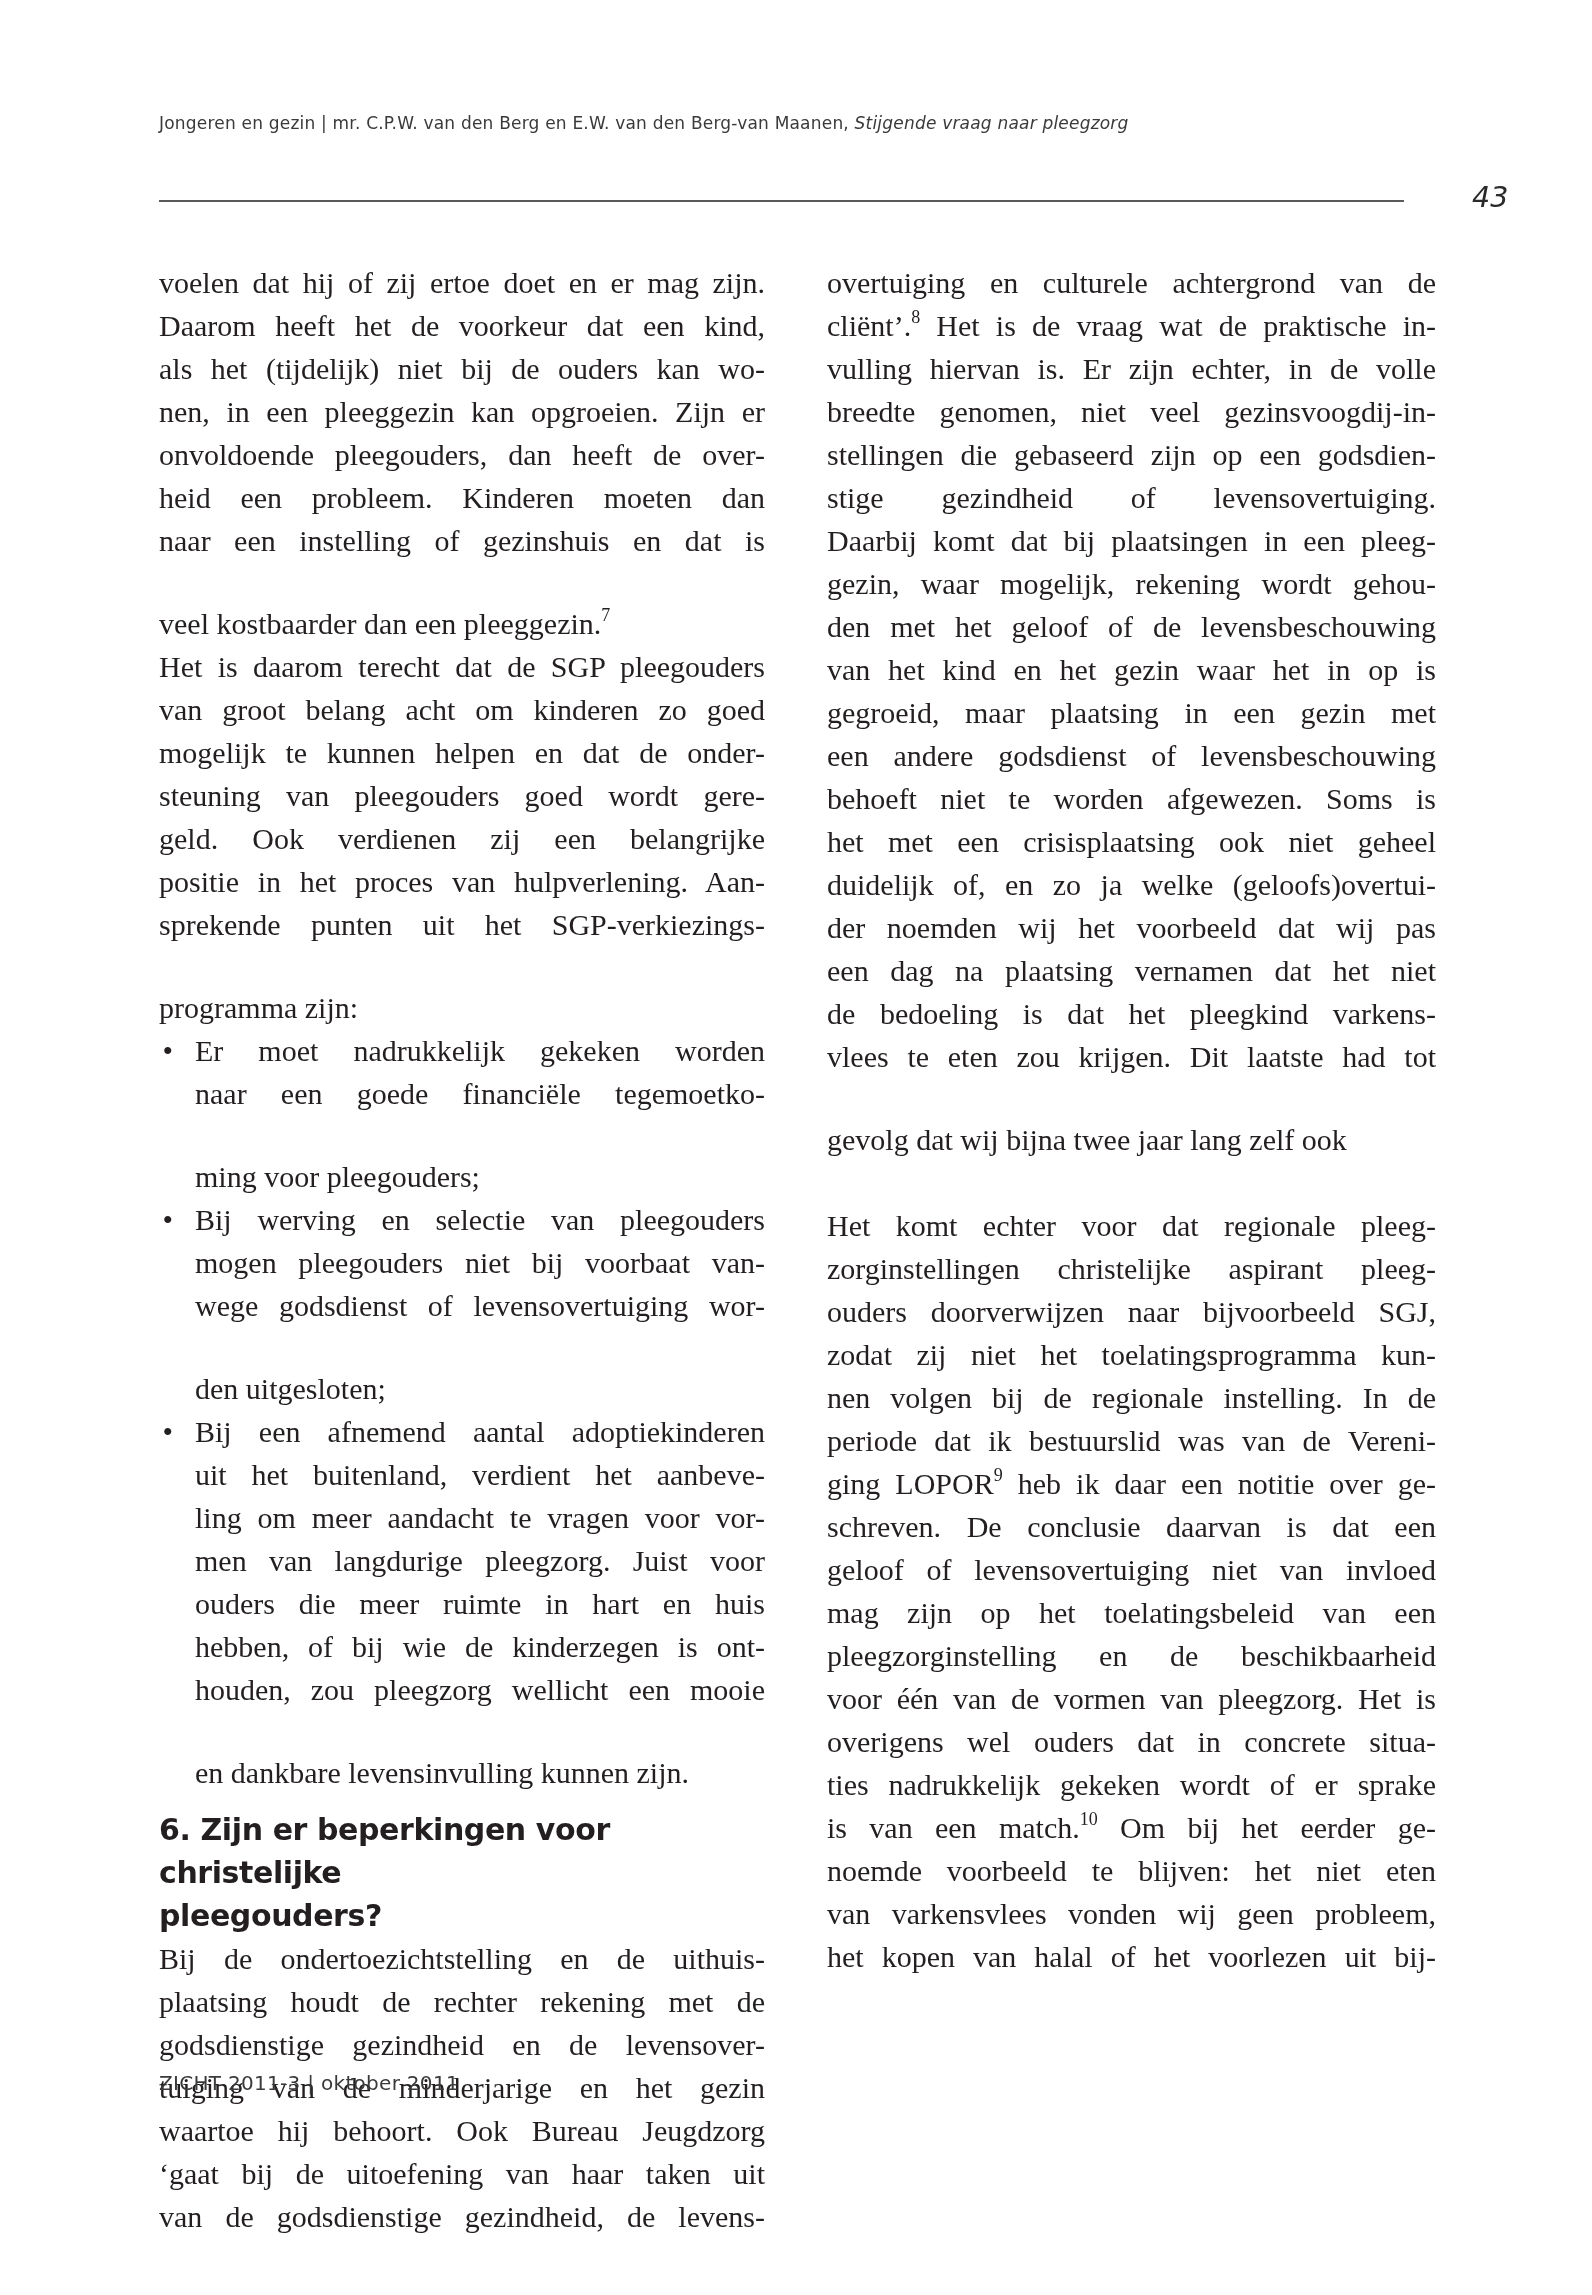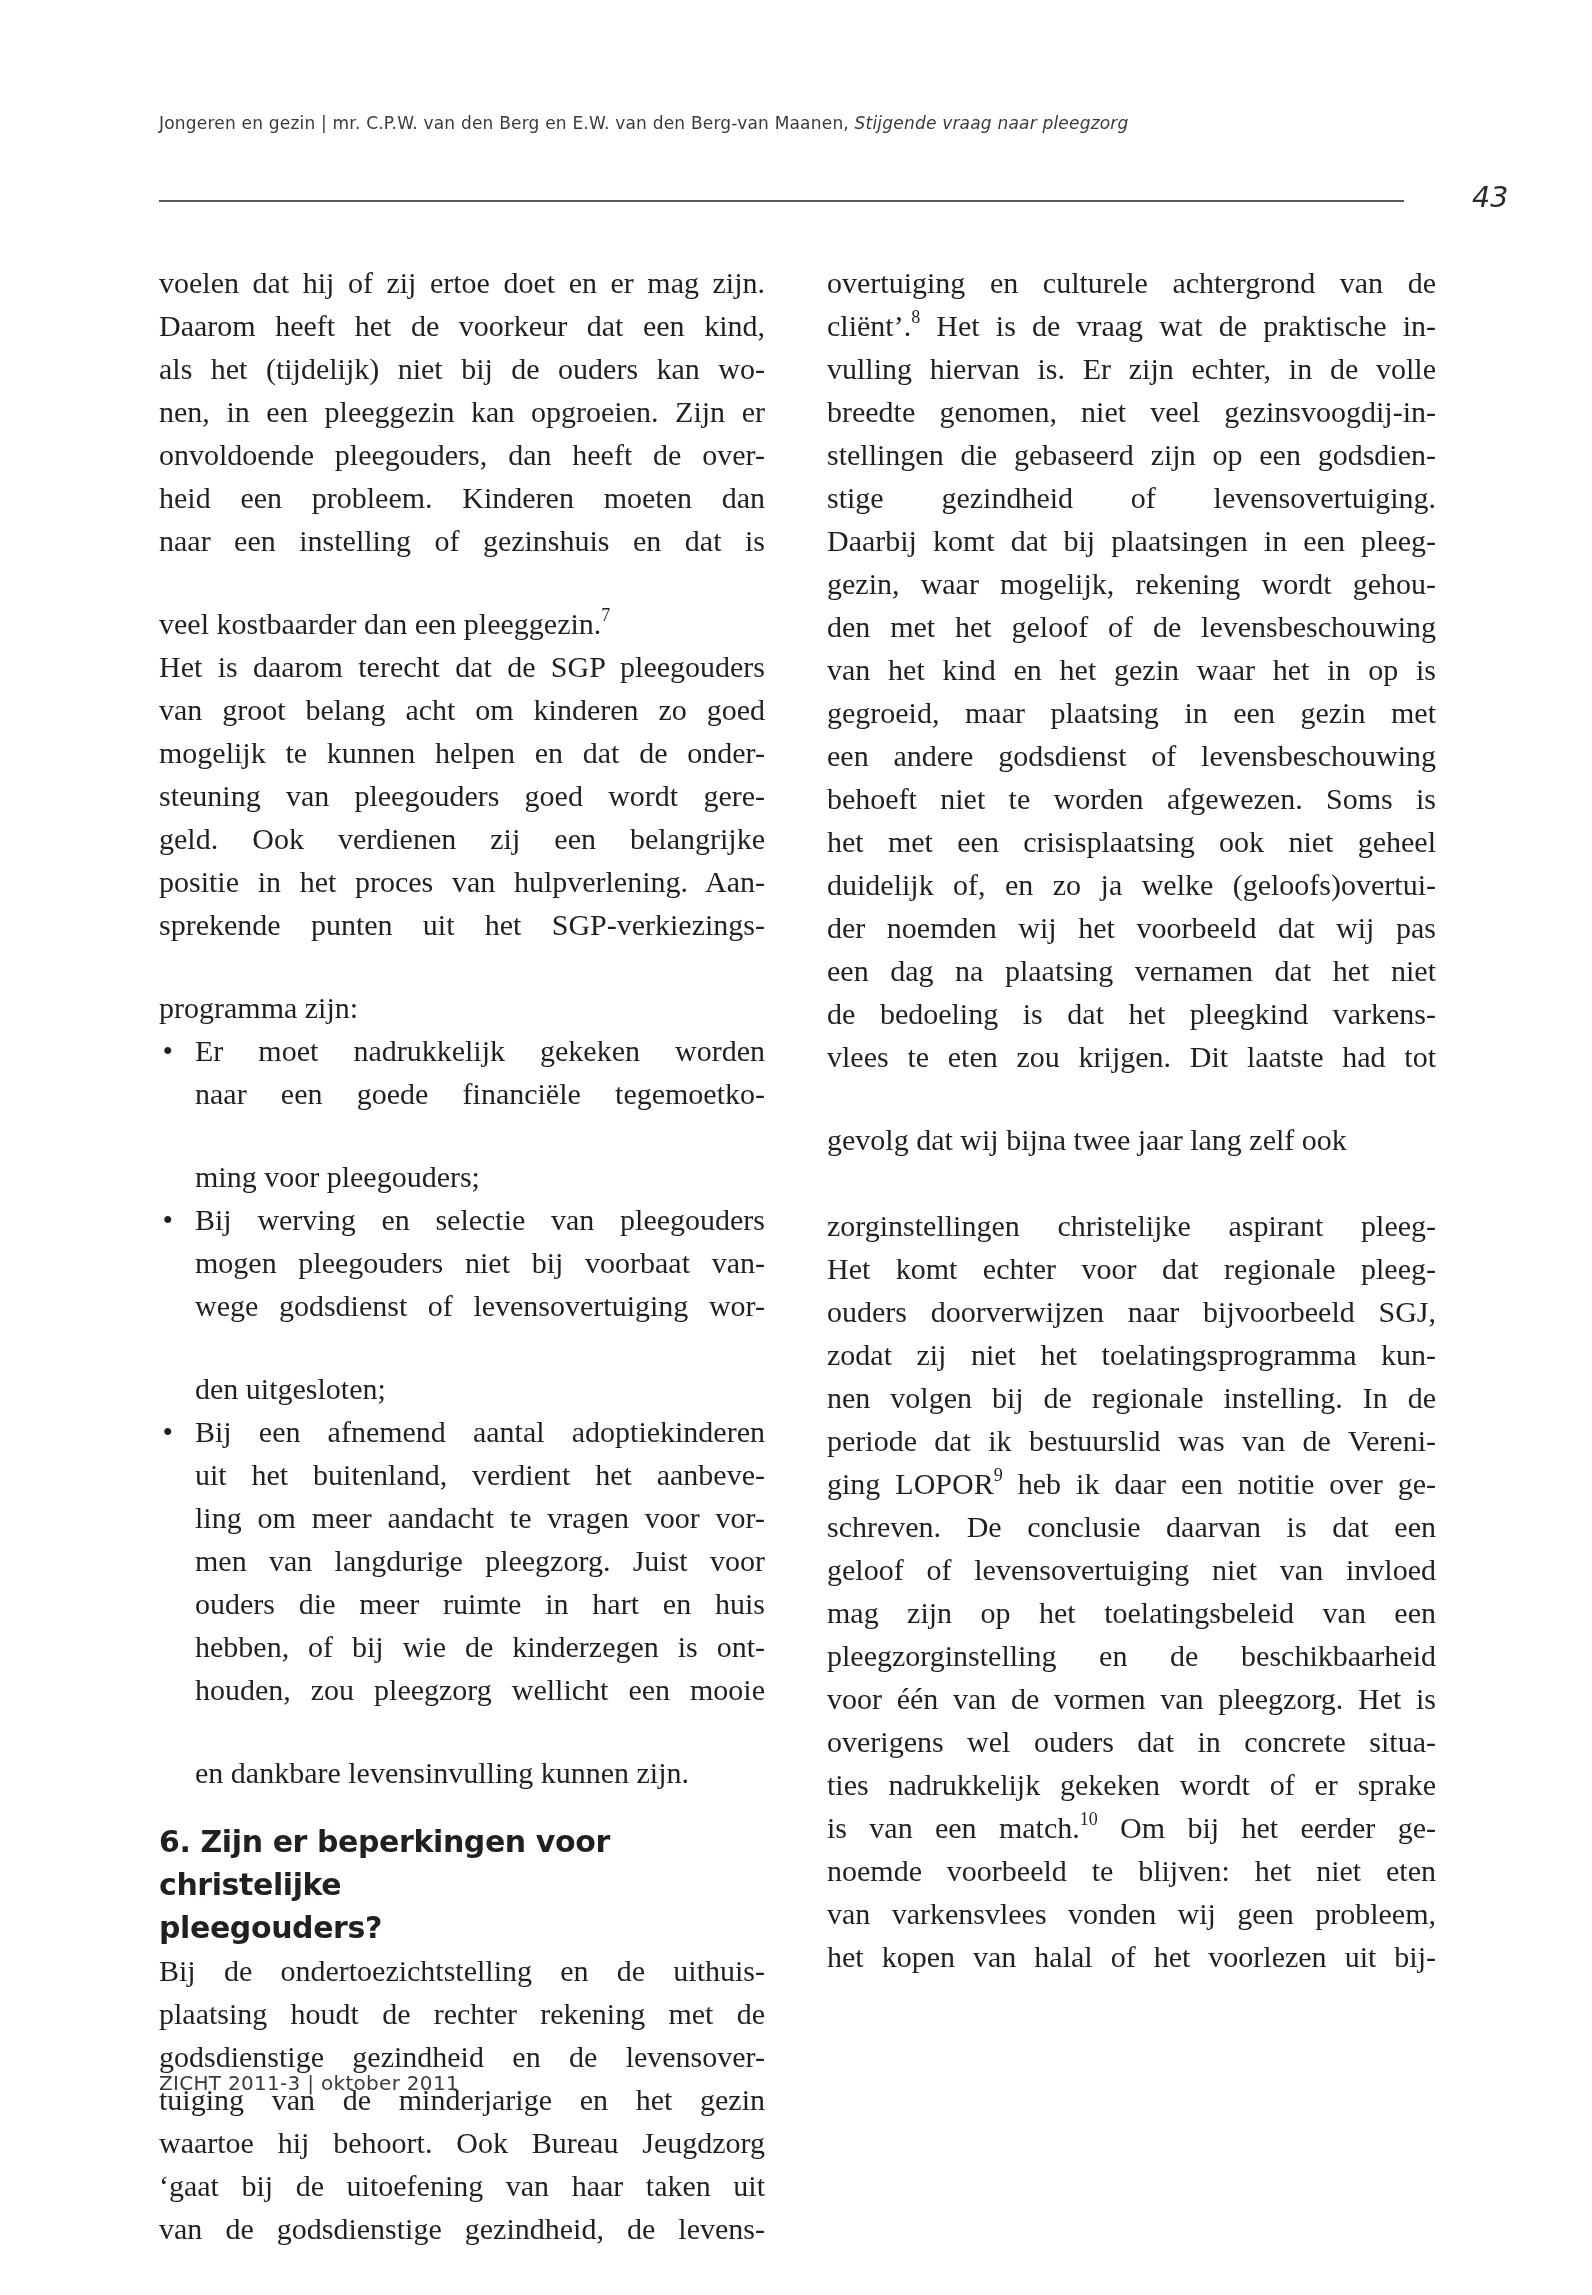--- a/index.html
+++ b/index.html
@@ -19,21 +19,21 @@
     font-family: "Liberation Serif", "DejaVu Serif", serif; font-size: 30px; line-height: 43px; color: #231f20; }
   .col-left { left: 159px; }
   .col-right { left: 827px; width: 609px; }
   .line { display: block; text-align: justify; text-align-last: justify; white-space: nowrap; height: 43px; overflow: visible; }
   .line.last { text-align-last: left; margin-top: 40px; }
   .bullet-line { position: relative; padding-left: 36px; }
   .bullet-dot { position: absolute; left: 3.5px; top: 0; }
   sup { font-size: 60%; vertical-align: 0; position: relative; top: -0.75em; line-height: 0; }
   .section-heading {
     font-family: "DejaVu Sans", sans-serif; font-weight: bold; font-size: 30px; line-height: 43px;
-    color: #231f20; margin-top: 26px; letter-spacing: -0.4px;
+    color: #231f20; margin-top: 14px; letter-spacing: -0.4px;
   }
   .para-gap { height: 43px; }
   .footer {
     position: absolute; left: 159px; top: 2071px; font-family: "DejaVu Sans", sans-serif;
     font-size: 20px; color: #3a3a3a; letter-spacing: 0.3px;
   }
 </style>
 </head>
 <body>
 
@@ -124,22 +124,22 @@
     <span class="line">der noemden wij het voorbeeld dat wij pas</span>
     <span class="line">een dag na plaatsing vernamen dat het niet</span>
     <span class="line">de bedoeling is dat het pleegkind varkens-</span>
     <span class="line">vlees te eten zou krijgen. Dit laatste had tot</span>
     <span class="line last">gevolg dat wij bijna twee jaar lang zelf ook</span>
   </div>
 
   <div class="para-gap"></div>
 
   <div>
+    <span class="line">Het komt echter voor dat regionale pleeg-</span>
     <span class="line">zorginstellingen christelijke aspirant pleeg-</span>
-    <span class="line">Het komt echter voor dat regionale pleeg-</span>
     <span class="line">ouders doorverwijzen naar bijvoorbeeld SGJ,</span>
     <span class="line">zodat zij niet het toelatingsprogramma kun-</span>
     <span class="line">nen volgen bij de regionale instelling. In de</span>
     <span class="line">periode dat ik bestuurslid was van de Vereni-</span>
     <span class="line"><span>ging LOPOR</span><sup>9</sup><span> heb ik daar een notitie over ge-</span></span>
     <span class="line">schreven. De conclusie daarvan is dat een</span>
     <span class="line">geloof of levensovertuiging niet van invloed</span>
     <span class="line">mag zijn op het toelatingsbeleid van een</span>
     <span class="line">pleegzorginstelling en de beschikbaarheid</span>
     <span class="line">voor één van de vormen van pleegzorg. Het is</span>

